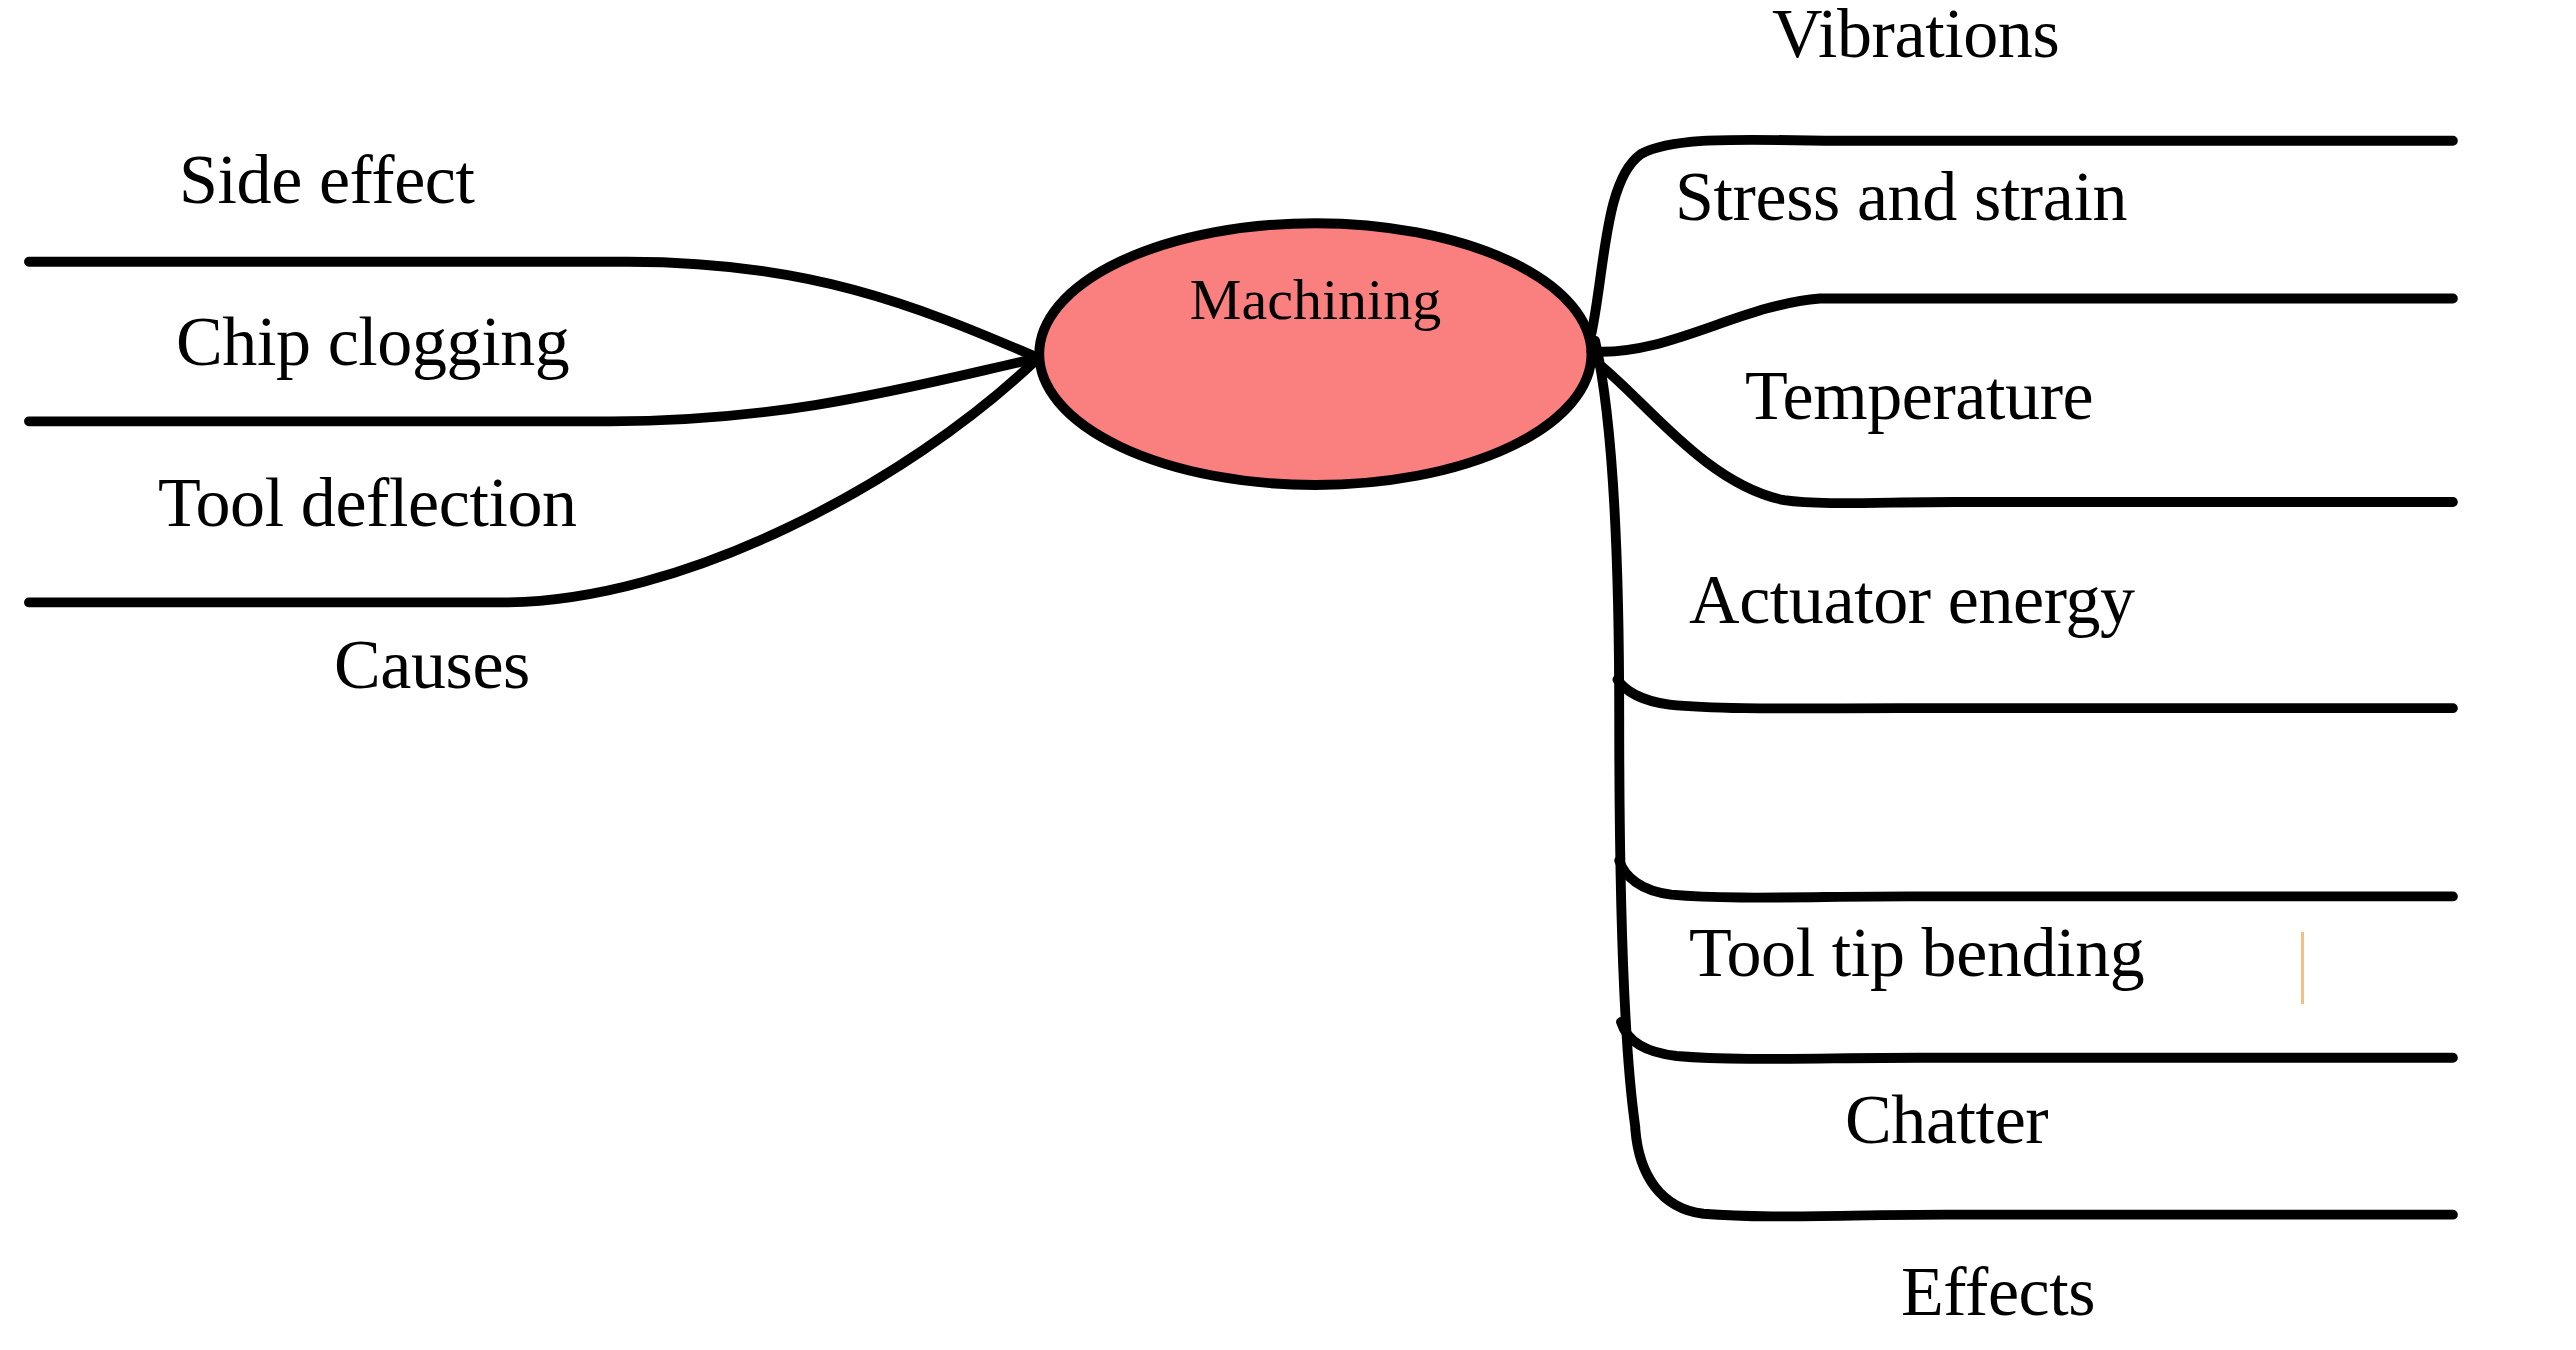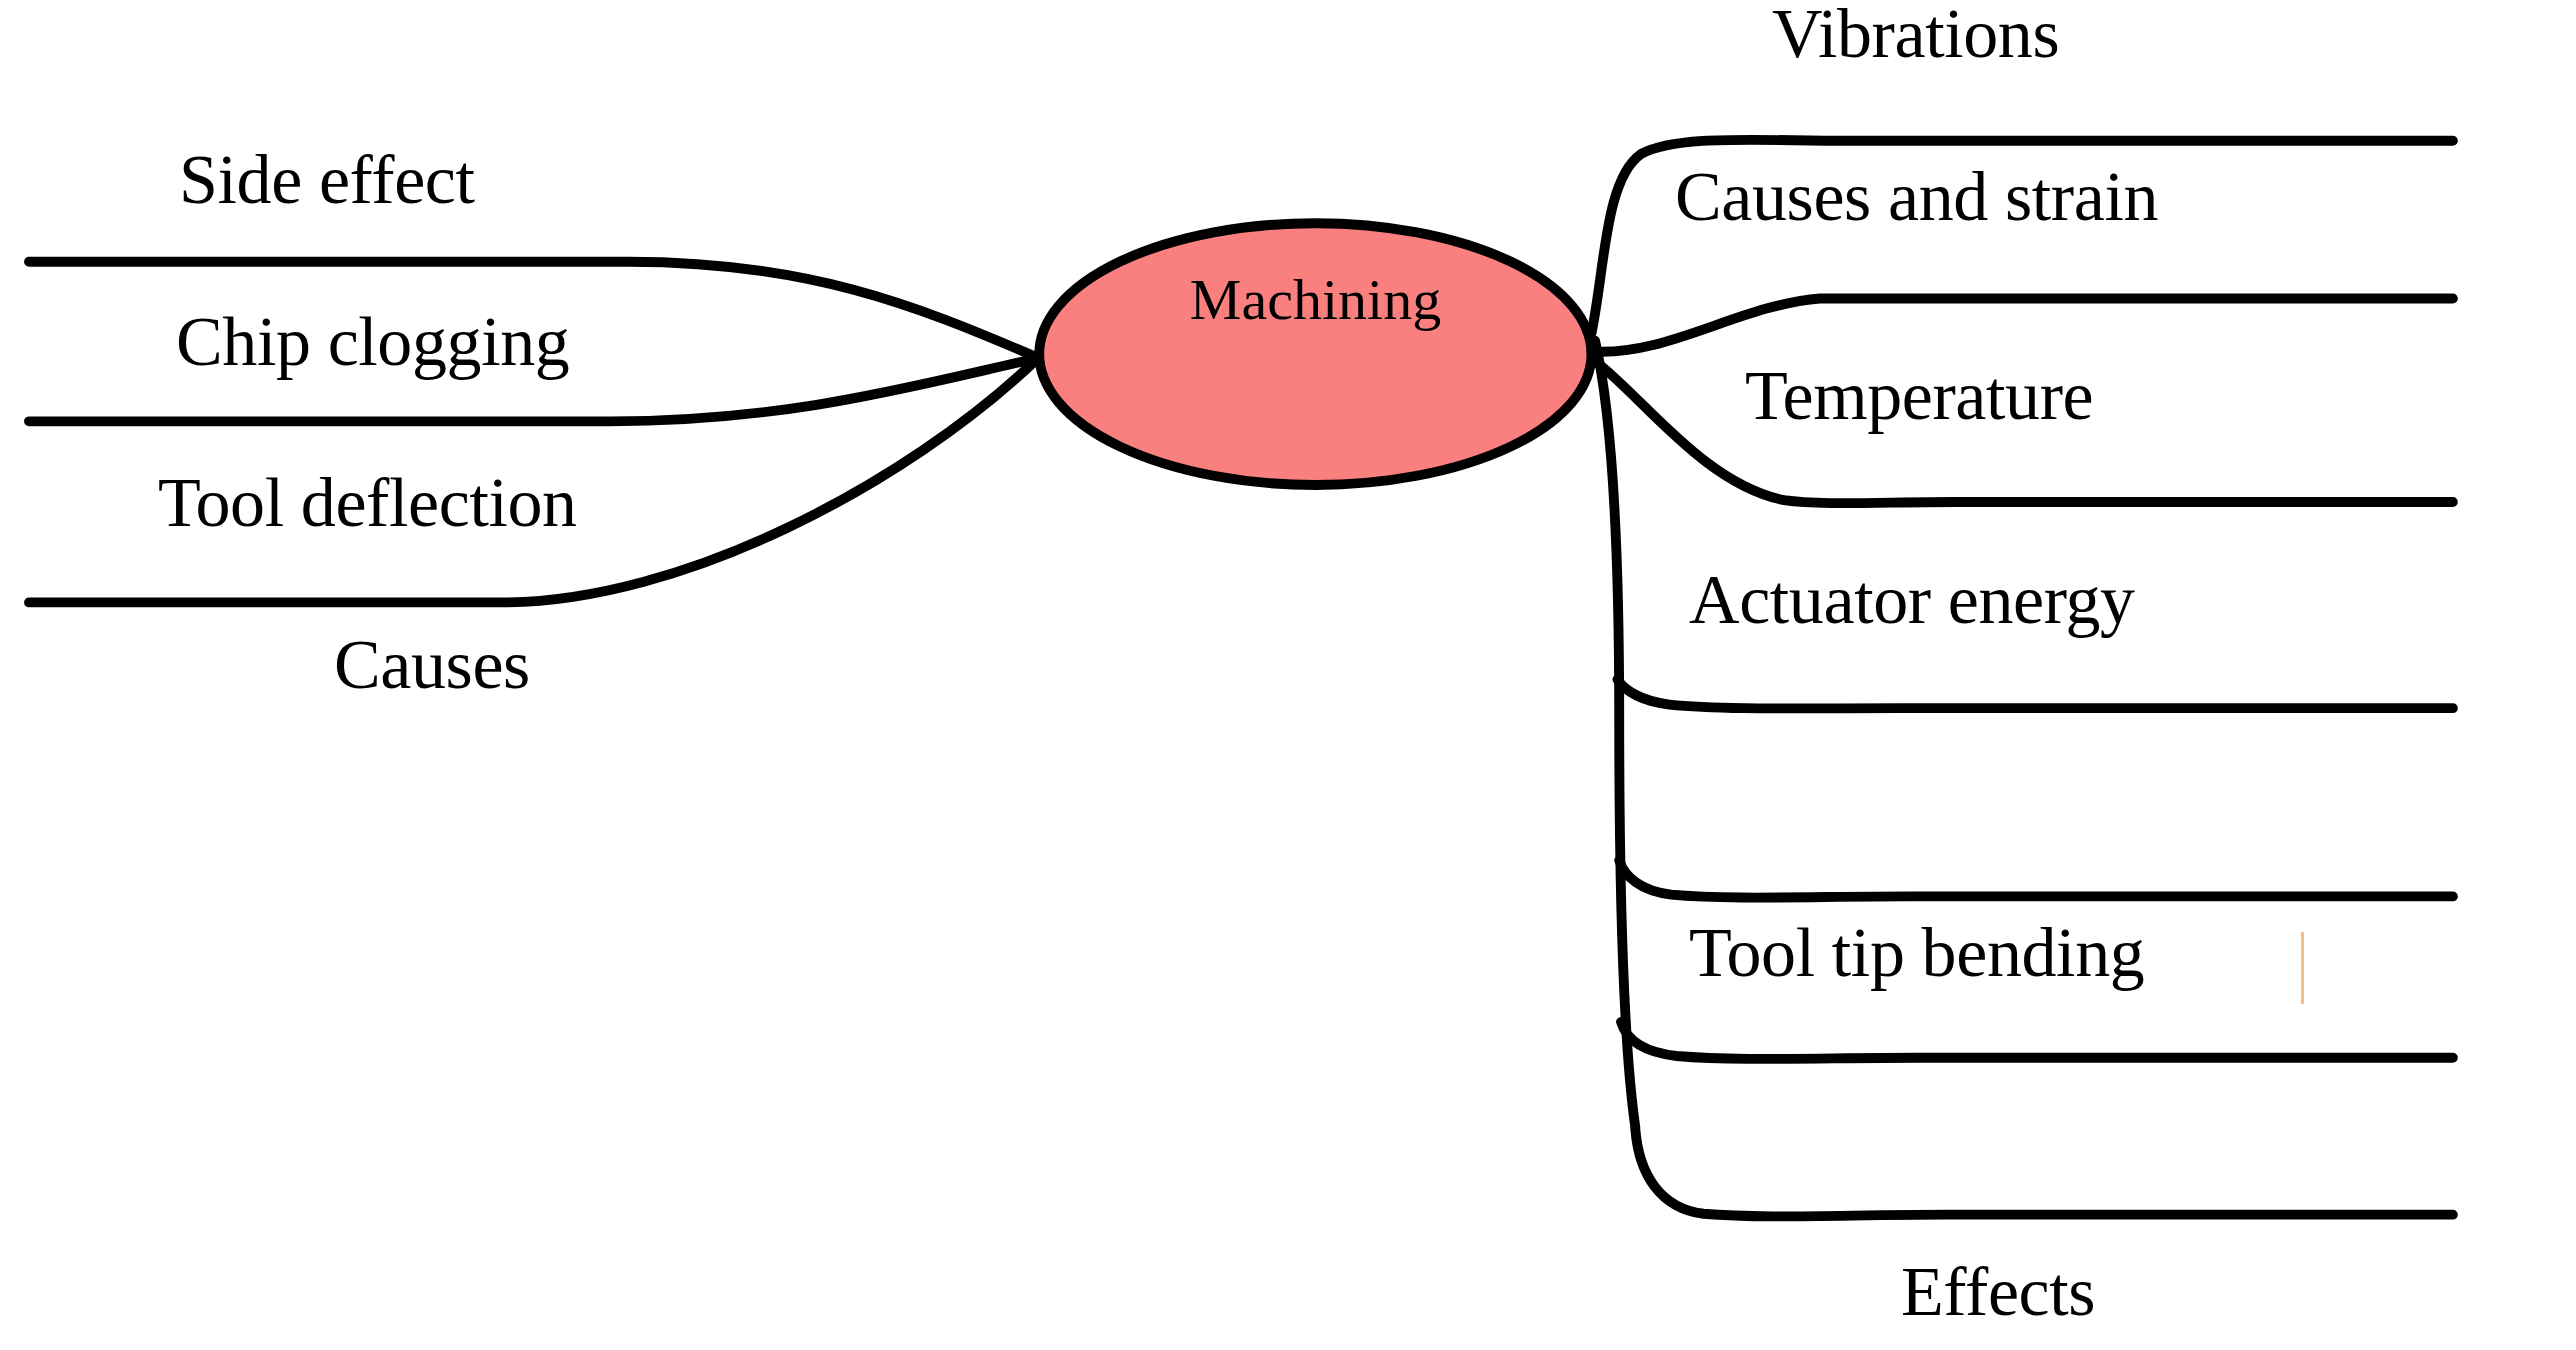--- a/index.html
+++ b/index.html
@@ -102,30 +102,31 @@
   <div class="lbl" style="left:158px; top:466px;">Tool deflection</div>
 
   <div class="lbl" style="left:334px; top:628px;">Causes</div>
 
   <div class="lbl-center" style="left:1039px; top:269px; width:553px;">
     <div>Machining</div>
   </div>
 
   <div class="lbl" style="left:1772px; top:-2.7px;">Vibrations</div>
 
-  <div class="lbl" style="left:1675px; top:160px;">Causes and strain</div>
+  <div class="lbl" style="left:1675px; top:160px;">Stress and strain</div>
 
   <div class="lbl" style="left:1745px; top:359px;">Temperature</div>
 
   <div class="lbl" style="left:1689px; top:563px;">Actuator energy</div>
 
 
   <div class="lbl" style="left:1689px; top:916px;">Tool tip bending</div>
 
   <div class="artifact-tick" style="left:2301px; top:932px; height:72px;"></div>
 
+  <div class="lbl" style="left:1845px; top:1083px;">Chatter</div>
 
   <div class="lbl" style="left:1901px; top:1255px;">Effects</div>
 
   <div class="lbl-rot" style="left:2564px; top:1327px;">Causes of tool wear and tool breakage</div>
 
 </div>
 
 
 </body></html>

